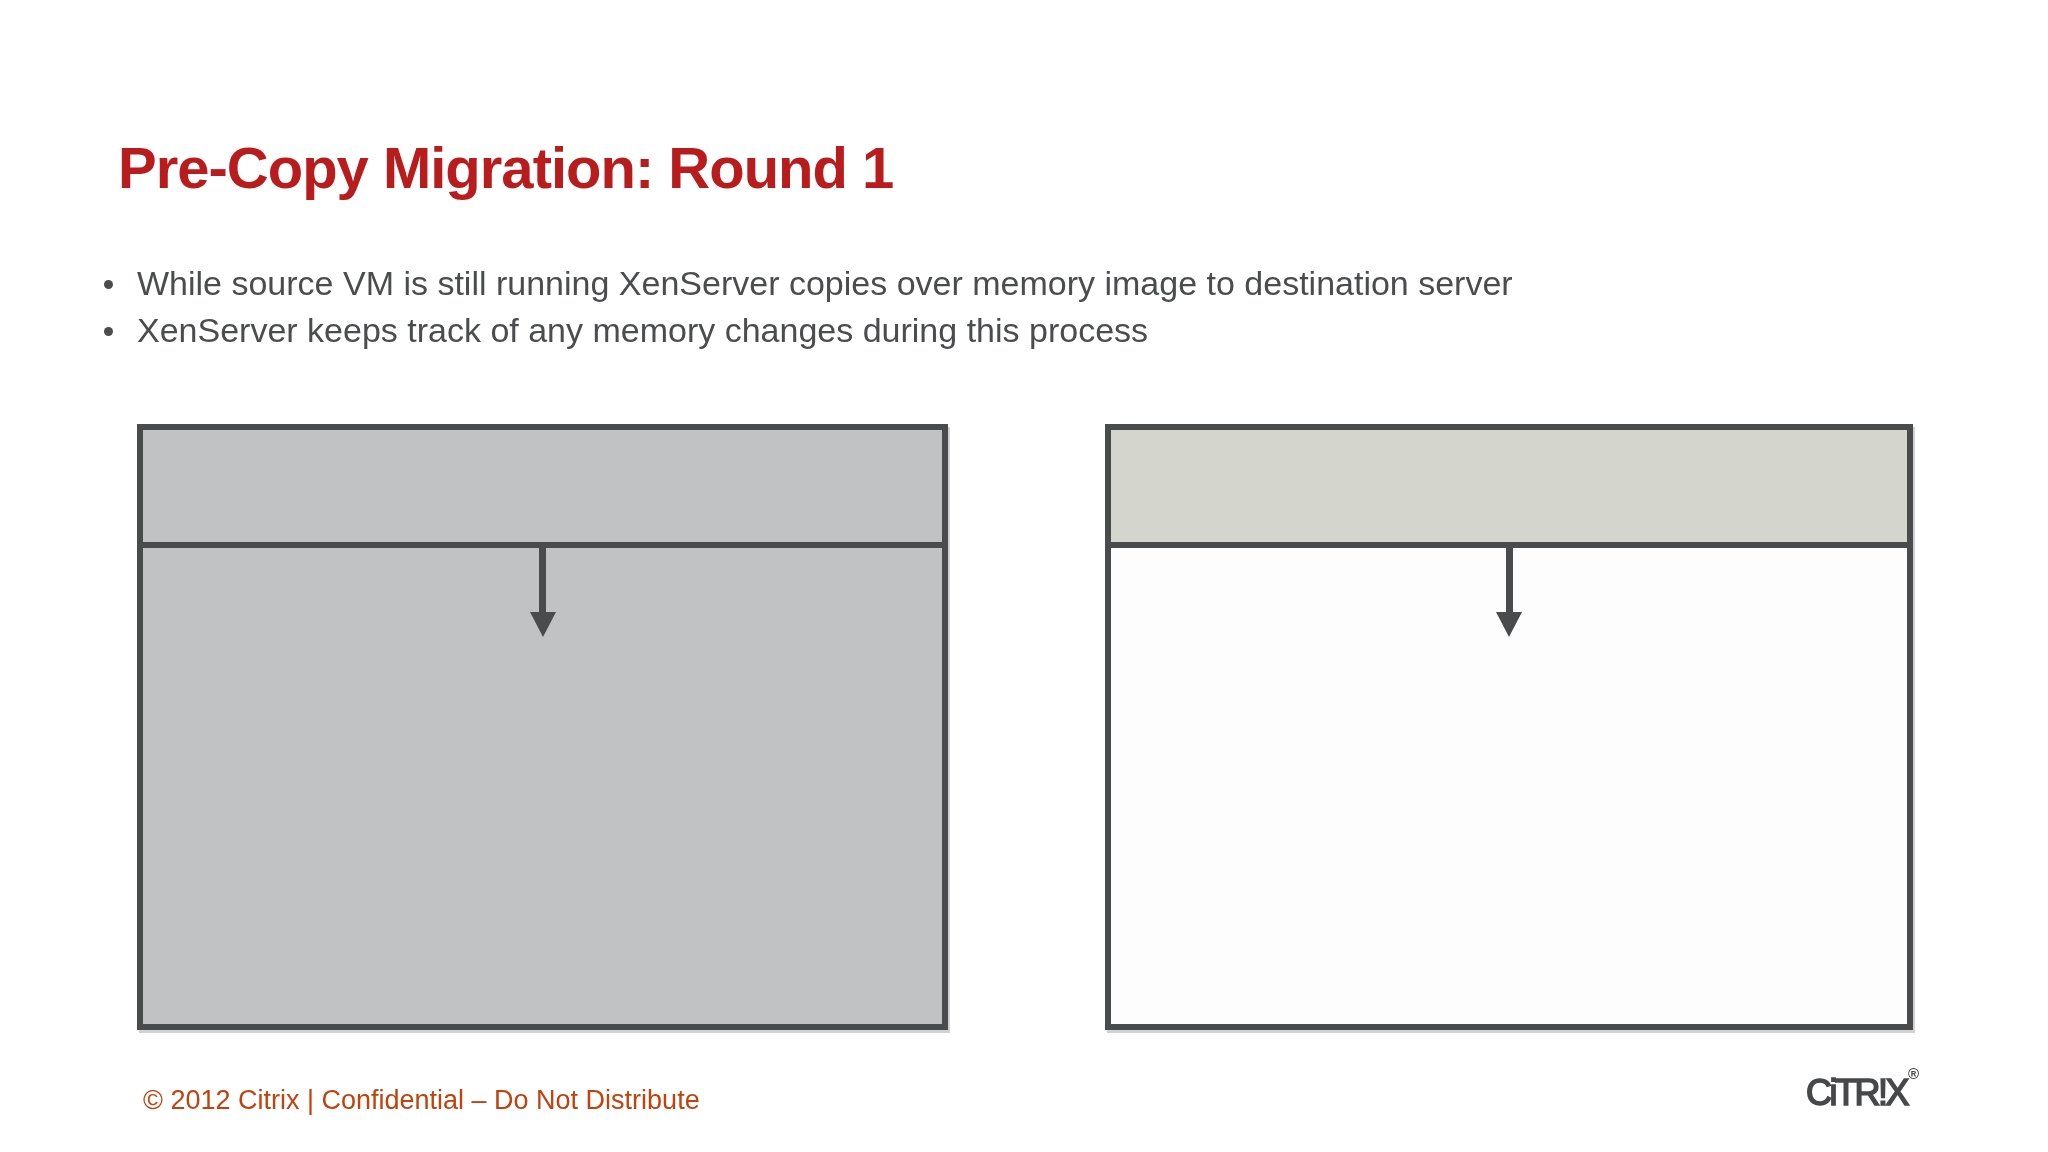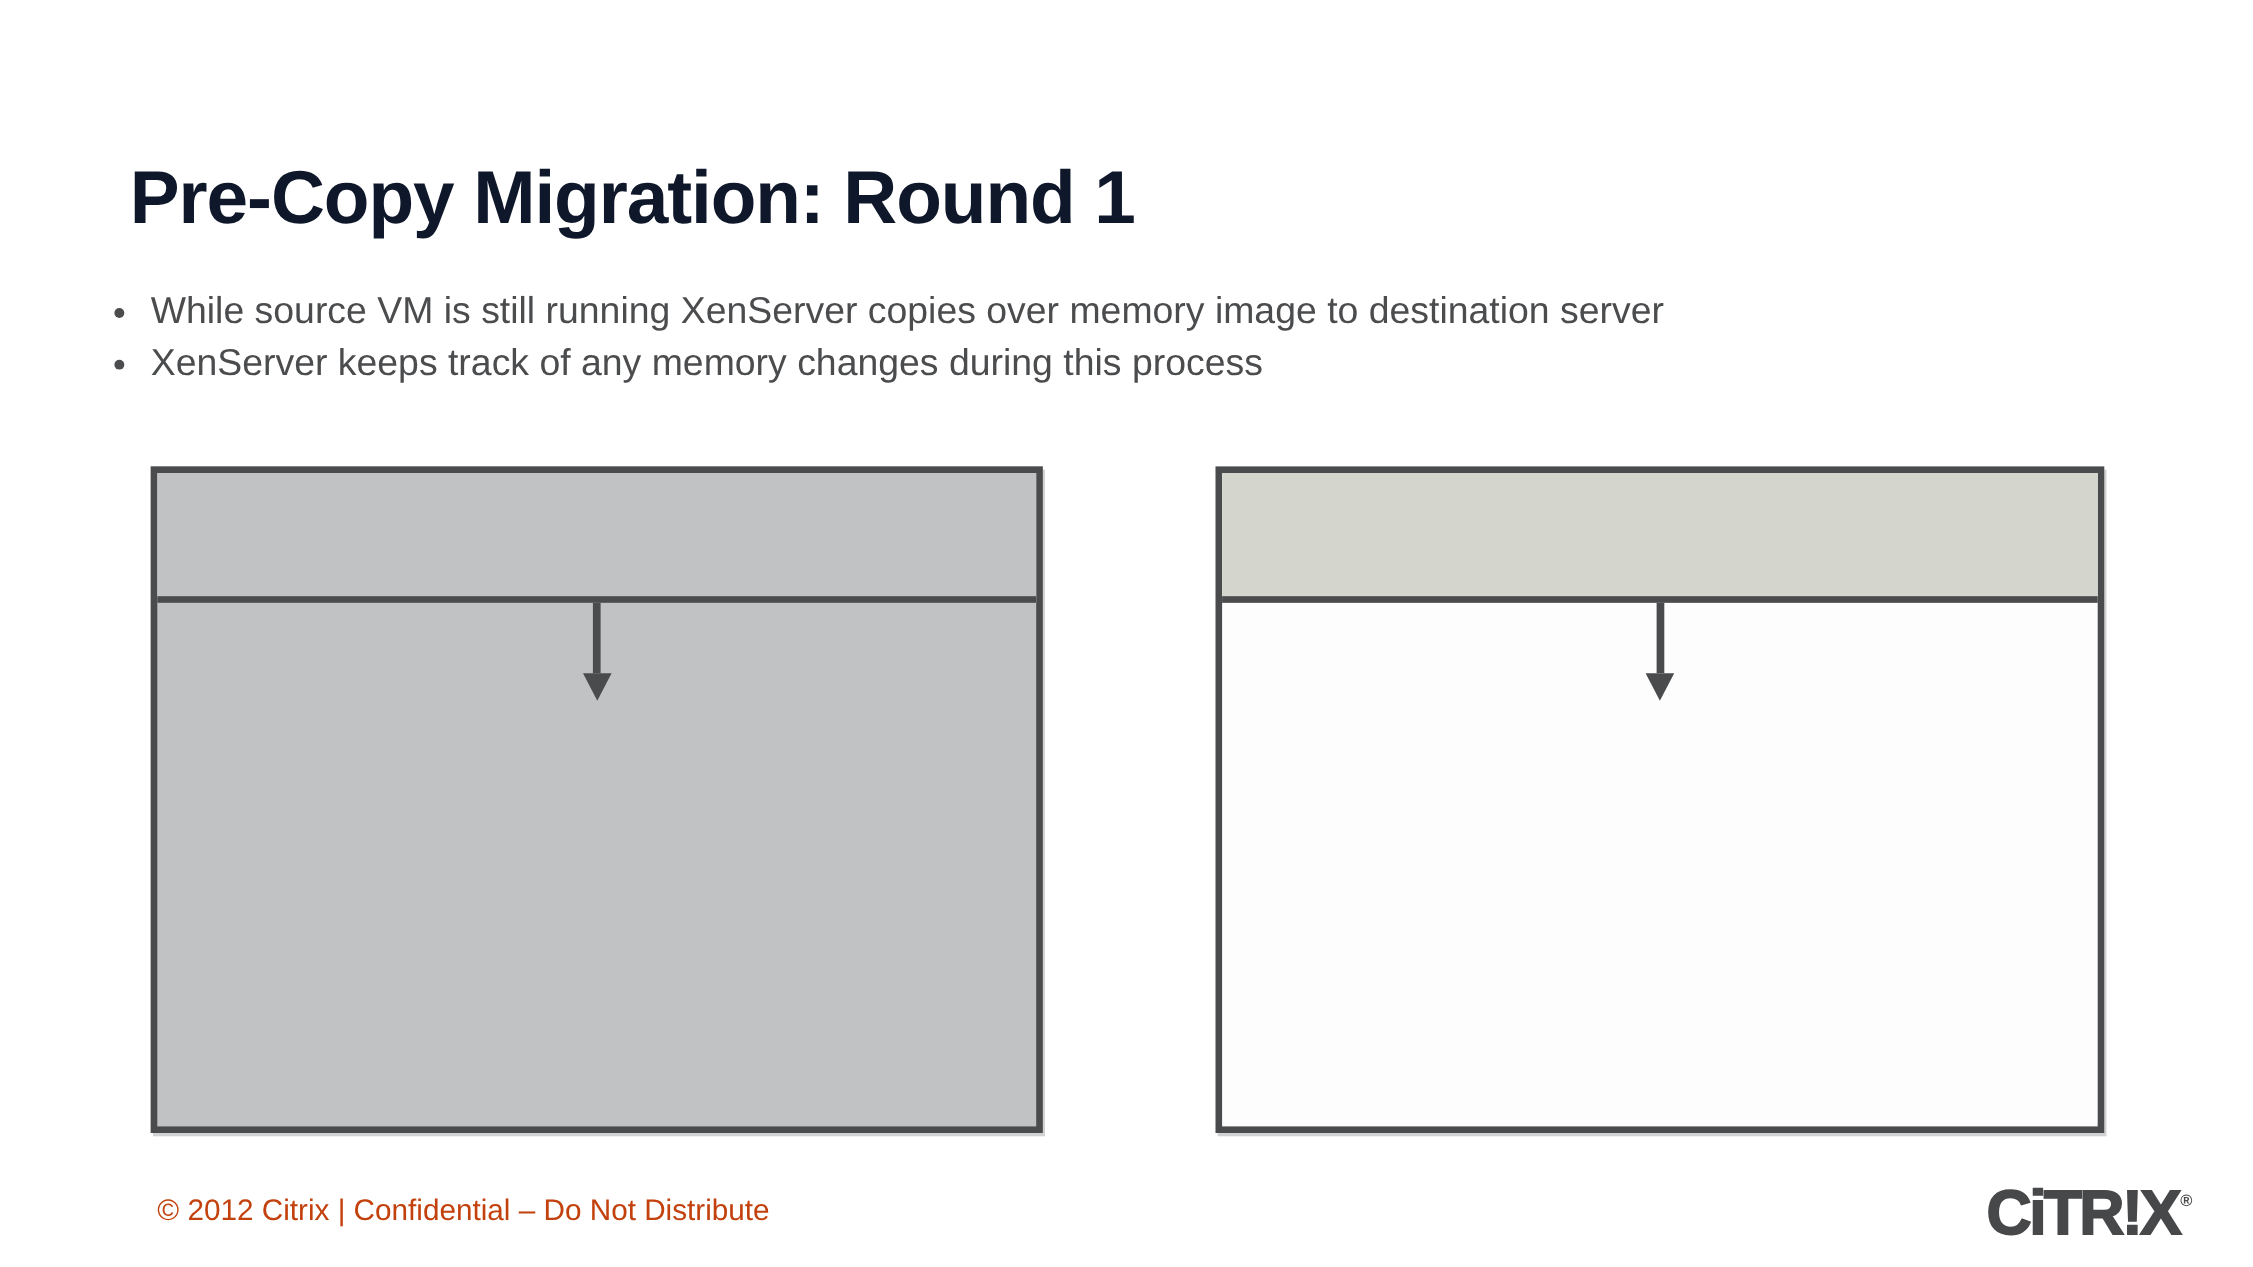--- a/index.html
+++ b/index.html
@@ -4,22 +4,22 @@
 <style>
   html,body { margin:0; padding:0; background:#ffffff; }
   .slide {
     position:relative; width:2048px; height:1152px; overflow:hidden;
     background:#ffffff; font-family:"Liberation Sans", sans-serif;
   }
 
   
   .title {
     position:absolute; left:118px; top:100px;
-    font-size:68px; font-weight:700; letter-spacing:-1px;
-    color:#0f172a; line-height:1; white-space:nowrap;
+    font-size:58px; font-weight:700; letter-spacing:-1px;
+    color:#b91c1c; line-height:1; white-space:nowrap;
   }
 
   
   .bullets { position:absolute; left:88px; top:244px; margin:16px; padding:0; list-style:none; }
   .bullet { display:flex; align-items:flex-start; font-size:34px; line-height:47px; color:#4b4c4e; }
   .bullet .dot { width:9px; height:9px; border-radius:50%; background:#4b4c4e; margin:20px 24px 0 0; flex:none; }
 
   
   .box {
     position:absolute; top:424px; height:606px; box-sizing:border-box;
@@ -40,21 +40,21 @@
   .arrow .shaft { width:7px; height:64px; background:#4a4b4d; }
   .arrow .head  { width:0; height:0; border-left:13px solid transparent;
                   border-right:13px solid transparent; border-top:25px solid #4a4b4d; }
 
   
   .footer { position:absolute; left:143px; top:1085px; font-size:27px; color:#c2410c; white-space:nowrap; }
 
   
   .logo { position:absolute; left:1806px; top:1075px; color:#47484a; white-space:nowrap; }
   .wordmark {
-    font-size:57px; font-weight:700; letter-spacing:-2.5px; line-height:1;
+    font-size:36px; font-weight:400; letter-spacing:-2.5px; line-height:1;
     -webkit-text-stroke:1.6px #47484a;
   }
   .reg { font-size:15px; font-weight:700; position:relative; top:-26px; left:1px; }
 </style>
 </head>
 <body>
 
 <div class="slide">
 
   <h1 class="title">Pre-Copy Migration: Round 1</h1>

